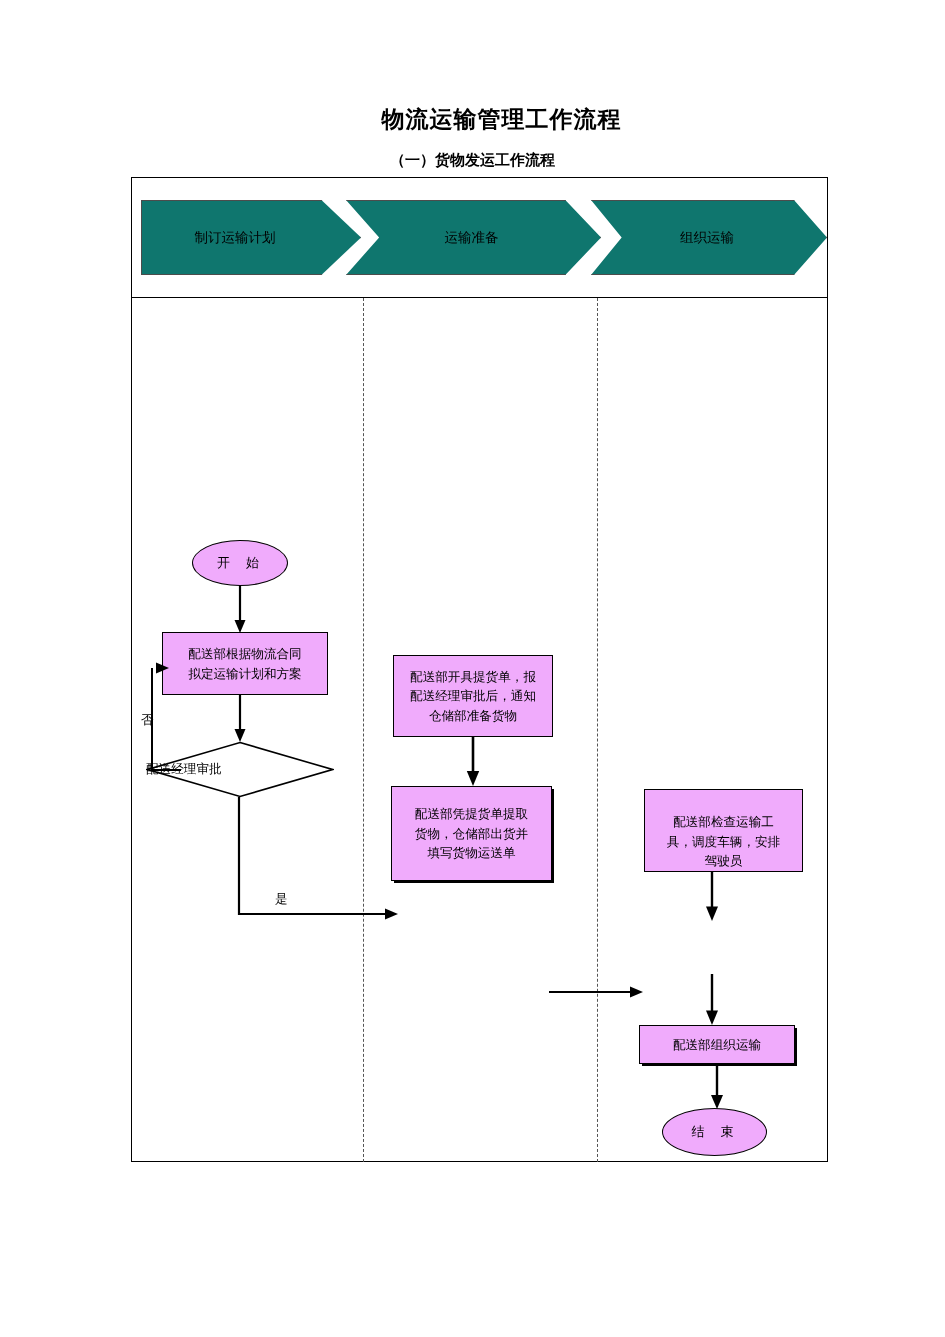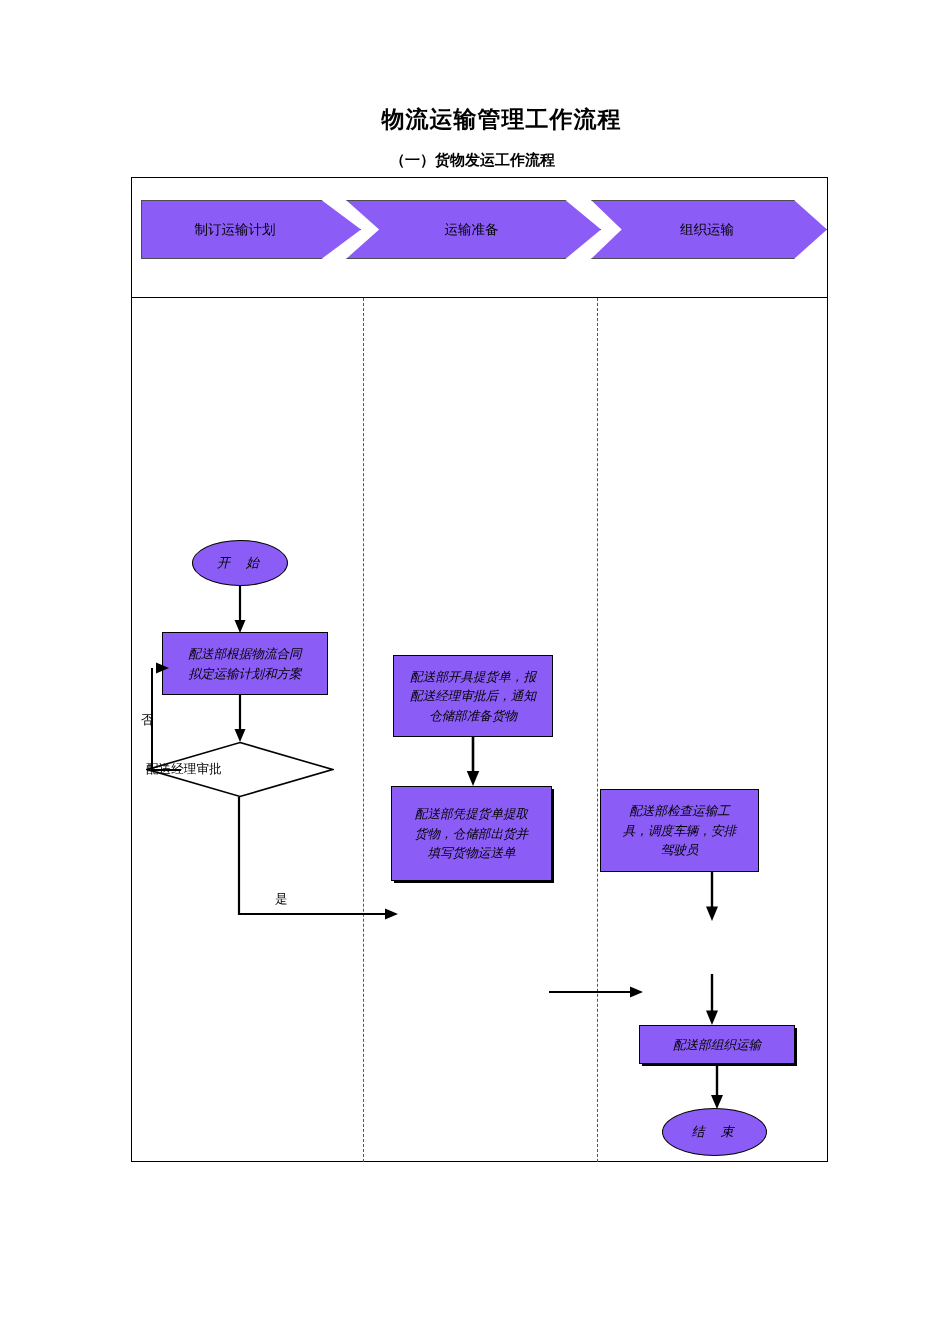--- a/index.html
+++ b/index.html
@@ -65,22 +65,22 @@
     left: 131px;
     top: 177px;
     width: 697px;
     height: 121px;
     border-bottom: 1.5px solid #000;
     box-sizing: border-box;
   }
   .chevron {
     position: absolute;
     top: 23px;
-    height: 59px;
-    background: #8b5cf6;
+    height: 75px;
+    background: #0f766e;
     border: 1.4px solid #4c4c4c;
     box-sizing: border-box;
     display: flex;
     align-items: center;
     justify-content: center;
   }
   .chev-label {
     font-size: 13.5px;
     font-family: "DejaVu Sans", "Liberation Sans", sans-serif;
     white-space: nowrap;
@@ -101,22 +101,21 @@
   .divider.d2 { left: 597px; }
 
   
   .node {
     position: absolute;
     box-sizing: border-box;
     display: flex;
     align-items: center;
     justify-content: center;
     text-align: center;
-    background: #8b5cf6;
-    font-style: italic;
+    background: #f0abfc;
   }
   .node .txt {
     font-size: 12.6px;
     line-height: 1.55;
     font-family: "DejaVu Sans", "Liberation Sans", sans-serif;
     white-space: pre-line;
     padding: 0 4px;
   }
   .rect {
     border: 1.3px solid #000;
@@ -244,21 +243,21 @@
 填写货物运送单</span>
   </div>
 
   <div class="conn" style="left:549px; top:982px;">
     <svg width="96" height="20" viewBox="0 0 96 20">
       <line x1="0" y1="10" x2="85" y2="10" stroke="#000" stroke-width="2.2"></line>
       <polygon points="94,10 81,4.5 81,15.5" fill="#000"></polygon>
     </svg>
   </div>
 
-  <div class="node rect" style="left:600px; top:789px; width:159px; height:83px;">
+  <div class="node rect" style="left:644px; top:789px; width:159px; height:83px;align-items:flex-end;">
     <span class="txt">配送部检查运输工
 具，调度车辆，安排
 驾驶员</span>
   </div>
 
   <div class="conn" style="left:702px; top:872px;">
     <svg width="22" height="50" viewBox="0 0 22 50">
       <line x1="10" y1="0" x2="10" y2="39" stroke="#000" stroke-width="2.4"></line>
       <polygon points="10,49 4,34.5 16,34.5" fill="#000"></polygon>
     </svg>

